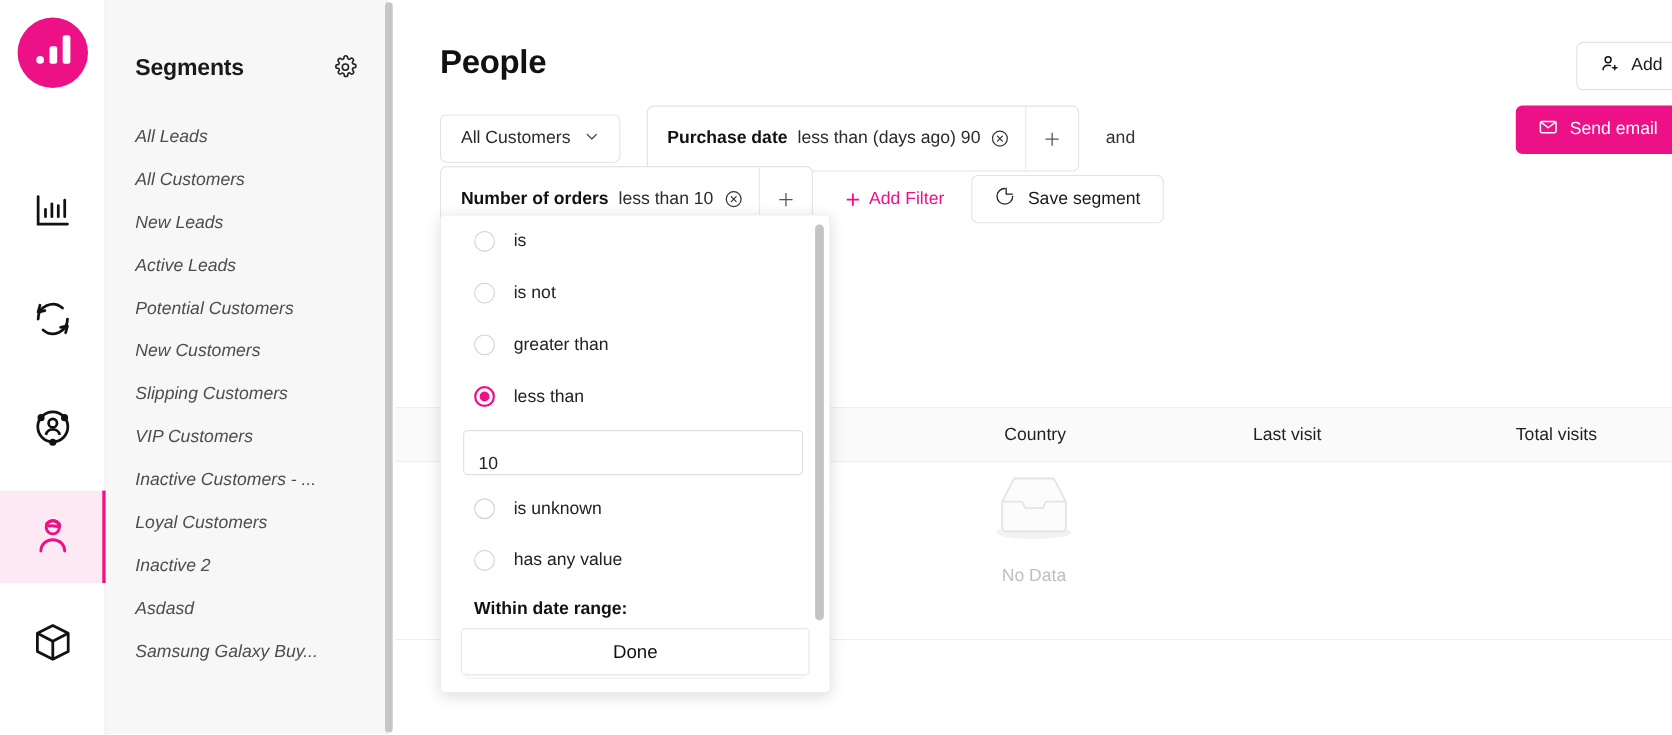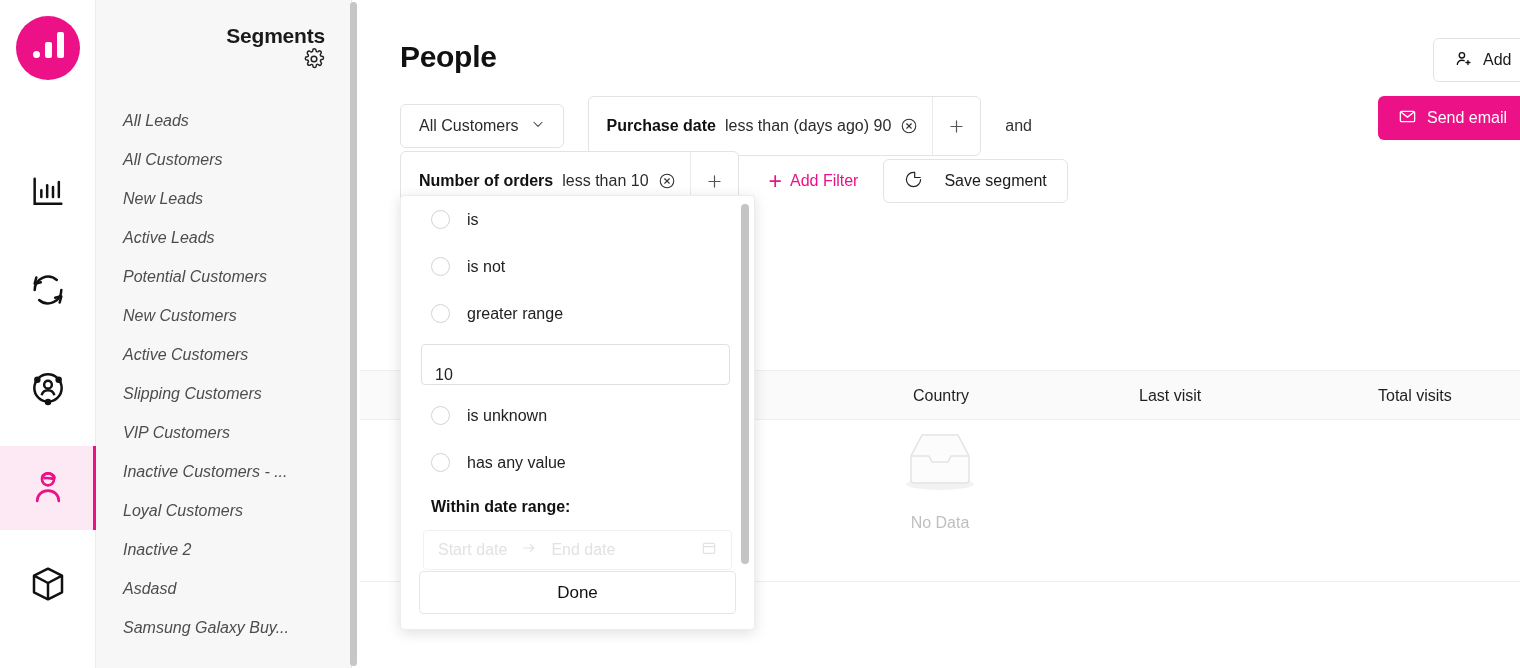--- a/index.html
+++ b/index.html
@@ -40,23 +40,22 @@
     width: 3px; height: 100%; background: #EC1187;
   }
 
   
   .segments {
     position: absolute; left: 96px; top: 0; width: 256px; height: 668px;
     background: #F7F7F7; border-right: 1px solid #e8e8e8;
     z-index: 5; overflow: hidden;
   }
   .seg-head {
-    display: flex; align-items: flex-end; justify-content: space-between;
-    padding: 24px 26px 0 27px;
-    flex-direction: column;
+    display: flex; align-items: flex-start; justify-content: space-between;
+    padding: 50px 26px 0 27px;
   }
   .seg-title { font-size: 21px; font-weight: bold; color: #1a1a1a; letter-spacing: -0.2px; }
   .gear { cursor: pointer; line-height: 0; }
   .seg-list { margin-top: 31px; font-style: italic; }
   .seg-item {
     font-size: 16px; color: #4d4d4d; padding: 0 27px;
     height: 39px; line-height: 39px; cursor: pointer;
     white-space: nowrap; overflow: hidden; text-overflow: ellipsis;
   }
   .seg-scroll {
@@ -114,21 +113,21 @@
     font-size: 22px; color: #555; font-weight: 300;
   }
   .and-label { font-size: 16px; color: #333; margin-left: 24px; }
 
   .add-filter {
     display: flex; align-items: center; gap: 8px; margin-left: 30px;
     color: #EC1187; font-size: 16px; cursor: pointer;
   }
   .add-filter .pl { font-size: 23px; font-weight: 300; line-height: 0.8; }
   .save-segment {
-    height: 44px; display: flex; align-items: center; gap: 21px;
+    height: 44px; display: flex; align-items: center; gap: 11px;
     padding: 0 20px; margin-left: 25px;
     border: 1px solid #e3e3e3; border-radius: 6px; background: #fff;
     font-size: 16px; color: #1a1a1a; cursor: pointer;
   }
 
   
   .btn-export {
     position: absolute; left: 270px; top: 289px; height: 40px;
     display: flex; align-items: center; padding: 0 20px;
     border: 1px solid #efefef; border-radius: 6px; background: #fcfcfc;
@@ -281,21 +280,20 @@
         </svg>
       </span>
     </div>
     <div class="seg-list">
       <div class="seg-item">All Leads</div>
       <div class="seg-item">All Customers</div>
       <div class="seg-item">New Leads</div>
       <div class="seg-item">Active Leads</div>
       <div class="seg-item">Potential Customers</div>
       <div class="seg-item">New Customers</div>
-      <div class="seg-item">Active Customers</div>
       <div class="seg-item">Slipping Customers</div>
       <div class="seg-item">VIP Customers</div>
       <div class="seg-item">Inactive Customers - ...</div>
       <div class="seg-item">Loyal Customers</div>
       <div class="seg-item">Inactive 2</div>
       <div class="seg-item">Asdasd</div>
       <div class="seg-item">Samsung Galaxy Buy...</div>
     </div>
   </div>
   <div class="seg-scroll"></div>
@@ -425,21 +423,25 @@
       <div class="opt">
         <span class="radio"></span>
         <span class="opt-label">is</span>
       </div>
       <div class="opt">
         <span class="radio"></span>
         <span class="opt-label">is not</span>
       </div>
       <div class="opt">
         <span class="radio"></span>
-        <span class="opt-label">greater range</span>
+        <span class="opt-label">greater than</span>
+      </div>
+      <div class="opt">
+        <span class="radio on"></span>
+        <span class="opt-label">less than</span>
       </div>
 
       <div class="num-input">
         <span>10</span>
       </div>
 
       <div class="opt">
         <span class="radio"></span>
         <span class="opt-label">is unknown</span>
       </div>

